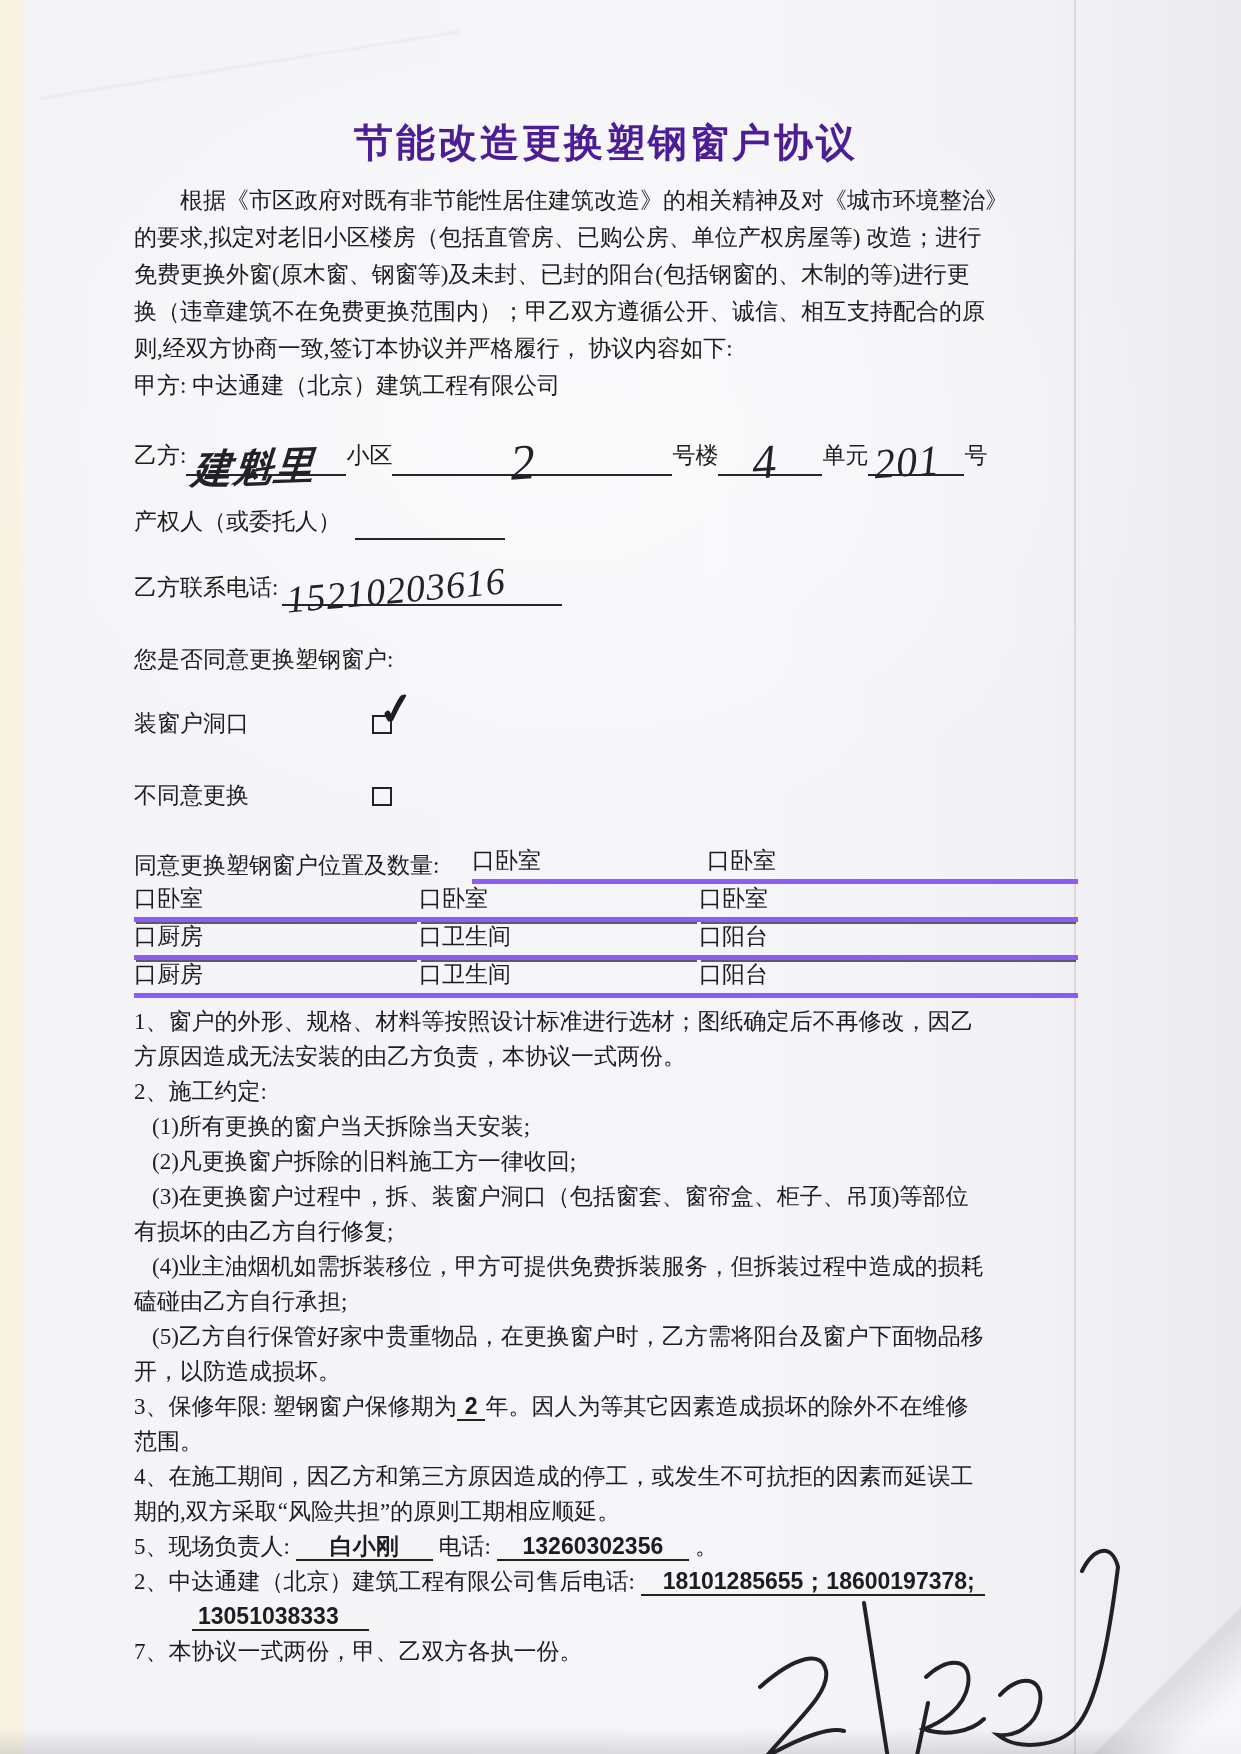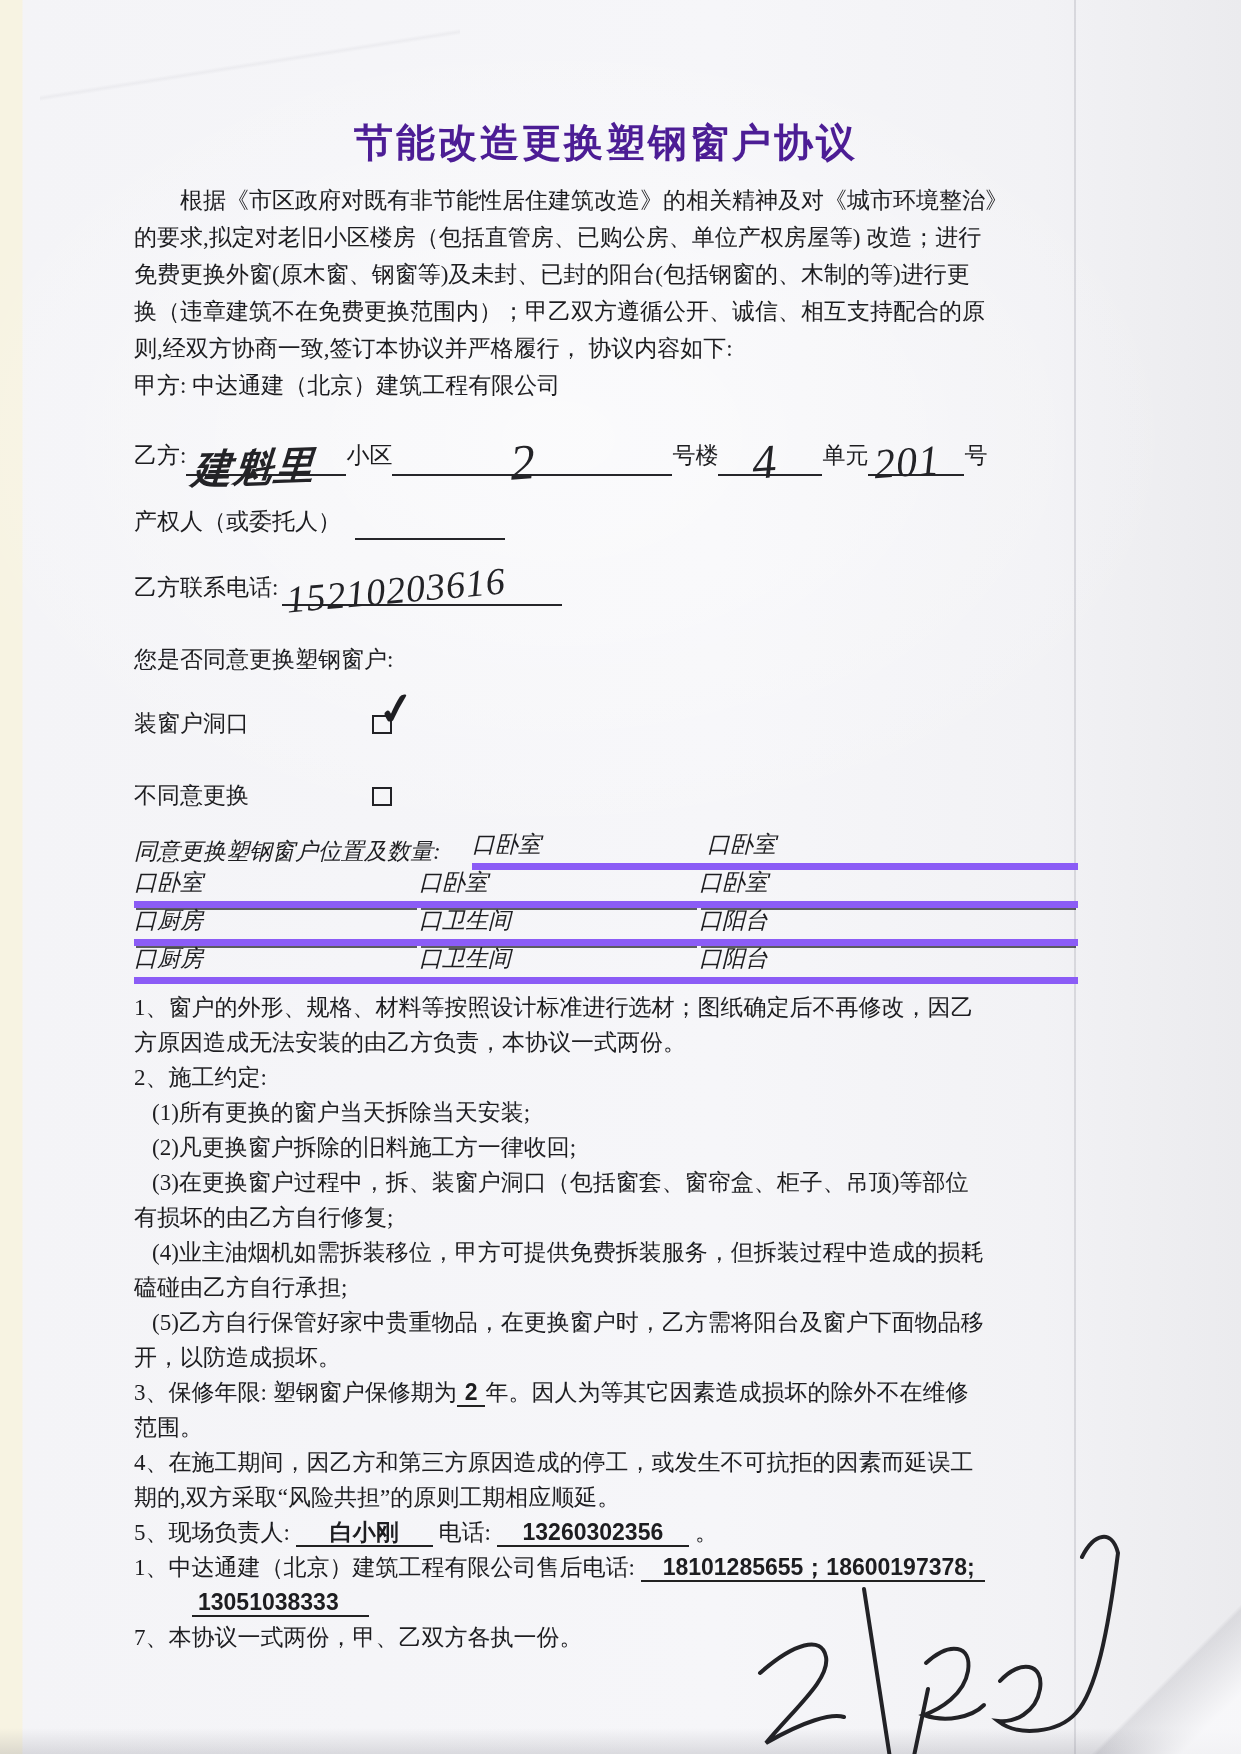--- a/index.html
+++ b/index.html
@@ -48,23 +48,23 @@
   .phone-row .seg{height:30px;}
   .phone-hw{position:absolute;left:4px;bottom:-4px;font-size:38px;transform:rotate(-5deg);white-space:nowrap;}
 
   .question{margin-top:36px;}
   .chk-row{margin-top:24px;display:flex;align-items:center;height:44px;position:relative;}
   .chk-row .lbl{width:238px;}
   .cbox{display:inline-block;width:20px;height:19px;border:2.5px solid #222226;box-sizing:border-box;}
   .checkmark{position:absolute;left:244px;top:-14px;font-size:44px;font-family:cursive;
     transform:rotate(-8deg);color:#1e1e22;font-weight:700;line-height:1;}
 
-  .grid{margin-top:14px;font-style:italic;}
+  .grid{margin-top:28px;}
   .grow{display:flex;align-items:flex-end;height:38px;white-space:nowrap;}
-  .gcell{border-bottom:7px solid #8b5cf6;height:36px;display:flex;align-items:flex-end;}
+  .gcell{border-bottom:5px solid #8b5cf6;height:36px;display:flex;align-items:flex-end;}
   .gcell.c1{flex:0 0 285px;}
   .gcell.c2{flex:0 0 280px;}
   .gcell.cf{flex:1;}
   .grow0 .pfx{flex:0 0 338px;}
   .grow0 .ga{flex:0 0 235px;}
   .dbl{box-shadow:0 4px 0 -2px rgba(40,40,46,.75);}
 
   .cl{line-height:35px;margin:0;text-align:justify;}
   .sub{padding-left:18px;}
   .fillv{font-family:"Liberation Sans","DejaVu Sans",sans-serif;font-weight:700;
@@ -204,21 +204,21 @@
   <div class="cl">4、在施工期间，因乙方和第三方原因造成的停工，或发生不可抗拒的因素而延误工</div>
   <div class="cl">期的,双方采取“风险共担”的原则工期相应顺延。</div>
   <div class="cl">
     <span>5、现场负责人:</span>
     <span class="fillv" style="padding:0 34px;">白小刚</span>
     <span>电话:</span>
     <span class="fillv" style="padding:0 26px;">13260302356</span>
     <span>。</span>
   </div>
   <div class="cl">
-    <span>1、中达通建（北京）建筑工程有限公司售后电话:</span>
+    <span>2、中达通建（北京）建筑工程有限公司售后电话:</span>
     <span class="fillv" style="padding:0 10px 0 22px;">18101285655；18600197378;</span>
   </div>
   <div class="cl c6line2">
     <span class="fillv">13051038333</span>
   </div>
   <div class="cl">7、本协议一式两份，甲、乙双方各执一份。</div>
 
   <div class="sig-area">
 
     <svg class="sigB-svg" width="420" height="420" viewBox="0 0 420 420">

